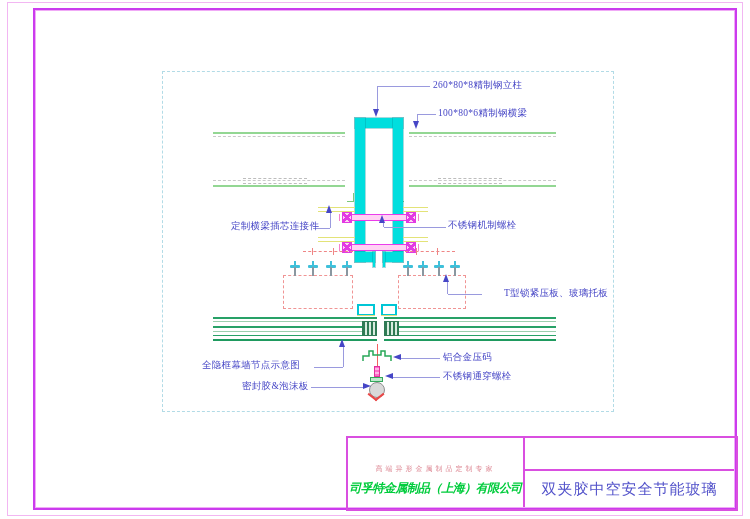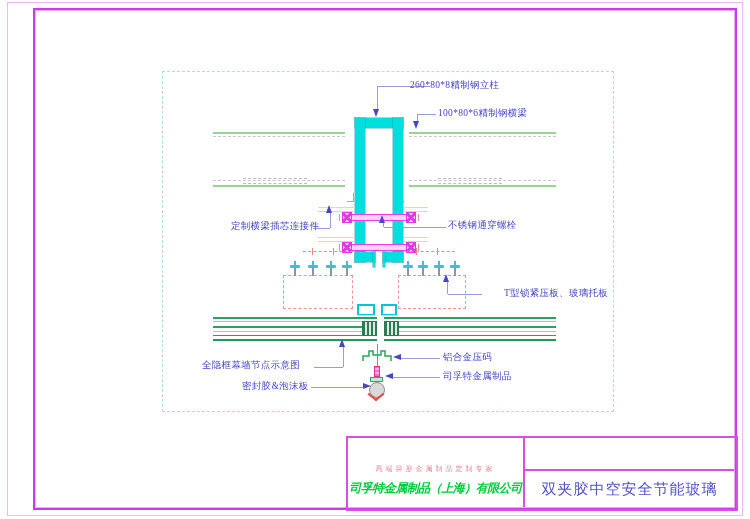--- a/index.html
+++ b/index.html
@@ -181,54 +181,54 @@
   </svg>
   <div class="pinkbolt" style="left:374px;top:366px;"></div>
   <div class="nut" style="left:370px;top:377px;"></div>
   <div class="foam" style="left:369px;top:382px;"></div>
   <div class="sealline" style="left:367px;top:396px;transform:rotate(38deg);"></div>
   <div class="sealline" style="left:374px;top:396px;transform:rotate(-38deg);"></div>
 
   <div class="lh" style="left:378px;top:86px;width:52px;"></div>
   <div class="lv" style="left:377px;top:86px;height:24px;"></div>
   <div class="arr d" style="left:373px;top:109px;"></div>
-  <div class="callout" style="left:410px;top:81px;">260*80*8精制钢立柱</div>
+  <div class="callout" style="left:433px;top:81px;">260*80*8精制钢立柱</div>
 
   <div class="lh" style="left:418px;top:114px;width:18px;"></div>
   <div class="lv" style="left:417px;top:114px;height:8px;"></div>
   <div class="arr d" style="left:413px;top:121px;"></div>
   <div class="callout" style="left:438px;top:109px;">100*80*6精制钢横梁</div>
 
   <div class="lh" style="left:313px;top:228px;width:17px;"></div>
   <div class="lv" style="left:330px;top:212px;height:16px;"></div>
   <div class="arr u" style="left:326px;top:205px;"></div>
   <div class="callout" style="left:231px;top:222px;">定制横梁插芯连接件</div>
 
   <div class="lh" style="left:384px;top:227px;width:62px;"></div>
   <div class="lv" style="left:383px;top:222px;height:5px;"></div>
   <div class="arr u" style="left:379px;top:215px;"></div>
-  <div class="callout" style="left:448px;top:221px;">不锈钢通穿螺栓</div>
+  <div class="callout" style="left:448px;top:221px;">不锈钢机制螺栓</div>
 
   <div class="lh" style="left:448px;top:294px;width:34px;"></div>
   <div class="lv" style="left:447px;top:281px;height:13px;"></div>
   <div class="arr u" style="left:443px;top:274px;"></div>
   <div class="callout" style="left:504px;top:289px;">T型锁紧压板、玻璃托板</div>
 
   <div class="lh" style="left:314px;top:367px;width:29px;"></div>
   <div class="lv" style="left:343px;top:346px;height:21px;"></div>
   <div class="arr u" style="left:339px;top:339px;"></div>
   <div class="callout" style="left:202px;top:361px;">全隐框幕墙节点示意图</div>
 
   <div class="lh" style="left:400px;top:358px;width:40px;"></div>
   <div class="arr l" style="left:393px;top:354px;"></div>
   <div class="callout" style="left:443px;top:353px;">铝合金压码</div>
 
   <div class="lh" style="left:392px;top:377px;width:48px;"></div>
   <div class="arr l" style="left:385px;top:373px;"></div>
-  <div class="callout" style="left:443px;top:372px;">司孚特金属制品</div>
+  <div class="callout" style="left:443px;top:372px;">不锈钢通穿螺栓</div>
 
   <div class="lh" style="left:311px;top:387px;width:54px;"></div>
   <div class="arr r" style="left:363px;top:383px;"></div>
   <div class="callout" style="left:242px;top:382px;">密封胶&amp;泡沫板</div>
 
   <div class="abs tb"></div>
   <div class="abs tb-vdiv"></div>
   <div class="abs tb-hdiv"></div>
   <div class="abs tagline">高端异形金属制品定制专家</div>
   <div class="abs company">司孚特金属制品（上海）有限公司</div>

